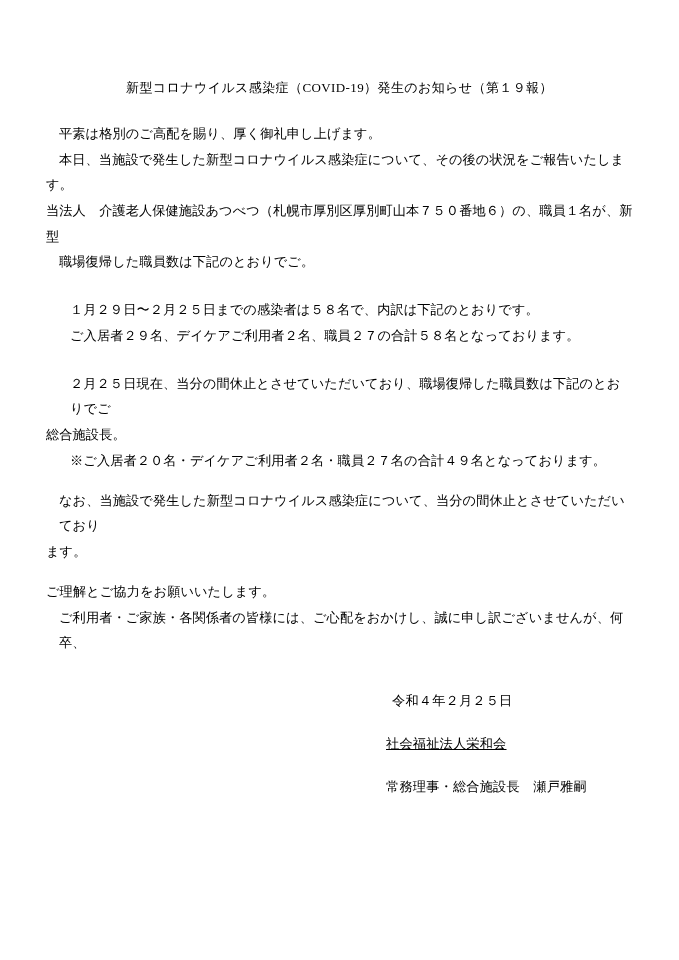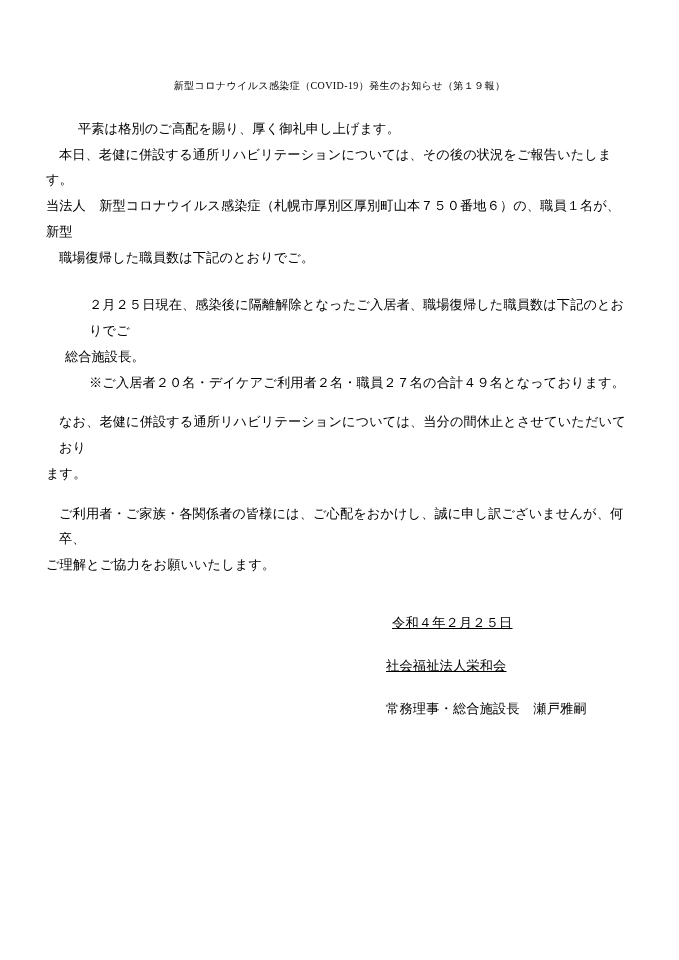--- a/index.html
+++ b/index.html
@@ -17,37 +17,37 @@
   .page {
     position: relative;
     width: 679px;
     height: 960px;
     background: #ffffff;
     box-sizing: border-box;
     padding: 0 46px;
   }
   .doc-title {
     text-align: center;
-    font-size: 10px;
+    font-size: 13px;
     letter-spacing: 0.4px;
     margin-top: 78px;
     margin-bottom: 8px;
     line-height: 1.6;
     white-space: nowrap;
   }
   .para {
     font-size: 13.2px;
     line-height: 1.95;
     margin: 0;
     letter-spacing: 0.1px;
   }
   .indent1 {
     text-indent: 13px;
   }
-  .block-gap-lg { margin-top: 22px; margin-left: 19px; }
+  .block-gap-lg { margin-top: 22px; }
   .block-gap-md { margin-top: 14px; }
   .block-gap-sm { margin-top: 7px; }
   .block-gap-xs { margin-top: 3px; }
 
   .list-line {
     font-size: 13.2px;
     line-height: 1.95;
     margin: 0;
     padding-left: 24px;
     letter-spacing: 0.1px;
@@ -57,59 +57,63 @@
   }
   .sig-block {
     margin-top: 30px;
     font-size: 13.2px;
     line-height: 2.25;
     letter-spacing: 0.2px;
   }
   .sig-line {
     padding-left: 340px;
   }
-  .sig-line.indent-a { padding-left: 346px; text-decoration: underline; }
+  .sig-line.indent-a { padding-left: 346px; }
   .sig-line.indent-b { padding-left: 340px; text-decoration: underline; }
   .sig-line.indent-c { padding-left: 340px; }
   .nowrap { white-space: nowrap; }
 </style>
 </head>
 <body>
 
 <div class="page">
 
   <div class="doc-title">新型コロナウイルス感染症（COVID-19）発生のお知らせ（第１９報）</div>
 
   <div class="block-gap-lg">
     <p class="para indent1">平素は格別のご高配を賜り、厚く御礼申し上げます。</p>
   </div>
 
   <div>
-    <p class="para indent1">本日、老健に併設する通所リハビリテーションについては、その後の状況をご報告いたします。</p>
-    <p class="para">当法人　新型コロナウイルス感染症（札幌市厚別区厚別町山本７５０番地６）の、職員１名が、新型</p>
+    <p class="para indent1">本日、当施設で発生した新型コロナウイルス感染症について、その後の状況をご報告いたします。</p>
+    <p class="para">当法人　介護老人保健施設あつべつ（札幌市厚別区厚別町山本７５０番地６）の、職員１名が、新型</p>
     <p class="para indent1">職場復帰した職員数は下記のとおりでご。</p>
   </div>
 
 
+  <div class="block-gap-lg">
+    <p class="list-line">１月２９日〜２月２５日までの感染者は５８名で、内訳は下記のとおりです。</p>
+    <p class="list-line block-gap-sm">ご入居者２９名、デイケアご利用者２名、職員２７の合計５８名となっております。</p>
+  </div>
 
   <div class="block-gap-lg">
-    <p class="list-line">２月２５日現在、感染後に隔離解除となったご入居者、職場復帰した職員数は下記のとおりでご</p>
+    <p class="list-line">２月２５日現在、当分の間休止とさせていただいており、職場復帰した職員数は下記のとおりでご</p>
     <p class="para">総合施設長。</p>
     <p class="list-line block-gap-sm">※ご入居者２０名・デイケアご利用者２名・職員２７名の合計４９名となっております。</p>
   </div>
 
 
   <div class="block-gap-md">
-    <p class="para body-indent-sm">なお、老健に併設する通所リハビリテーションについては、当分の間休止とさせていただいており</p>
+    <p class="para body-indent-sm">なお、当施設で発生した新型コロナウイルス感染症について、当分の間休止とさせていただいており</p>
     <p class="para">ます。</p>
   </div>
 
   <div class="block-gap-md">
+    <p class="para">ご理解とご協力をお願いいたします。</p>
     <p class="para body-indent-sm">ご利用者・ご家族・各関係者の皆様には、ご心配をおかけし、誠に申し訳ございませんが、何卒、</p>
-    <p class="para">ご理解とご協力をお願いいたします。</p>
   </div>
 
   <div class="sig-block">
     <p class="sig-line indent-a nowrap">令和４年２月２５日</p>
     <p class="sig-line indent-b nowrap">社会福祉法人栄和会</p>
     <p class="sig-line indent-c nowrap">常務理事・総合施設長　瀬戸雅嗣</p>
   </div>
 
 </div>
 

